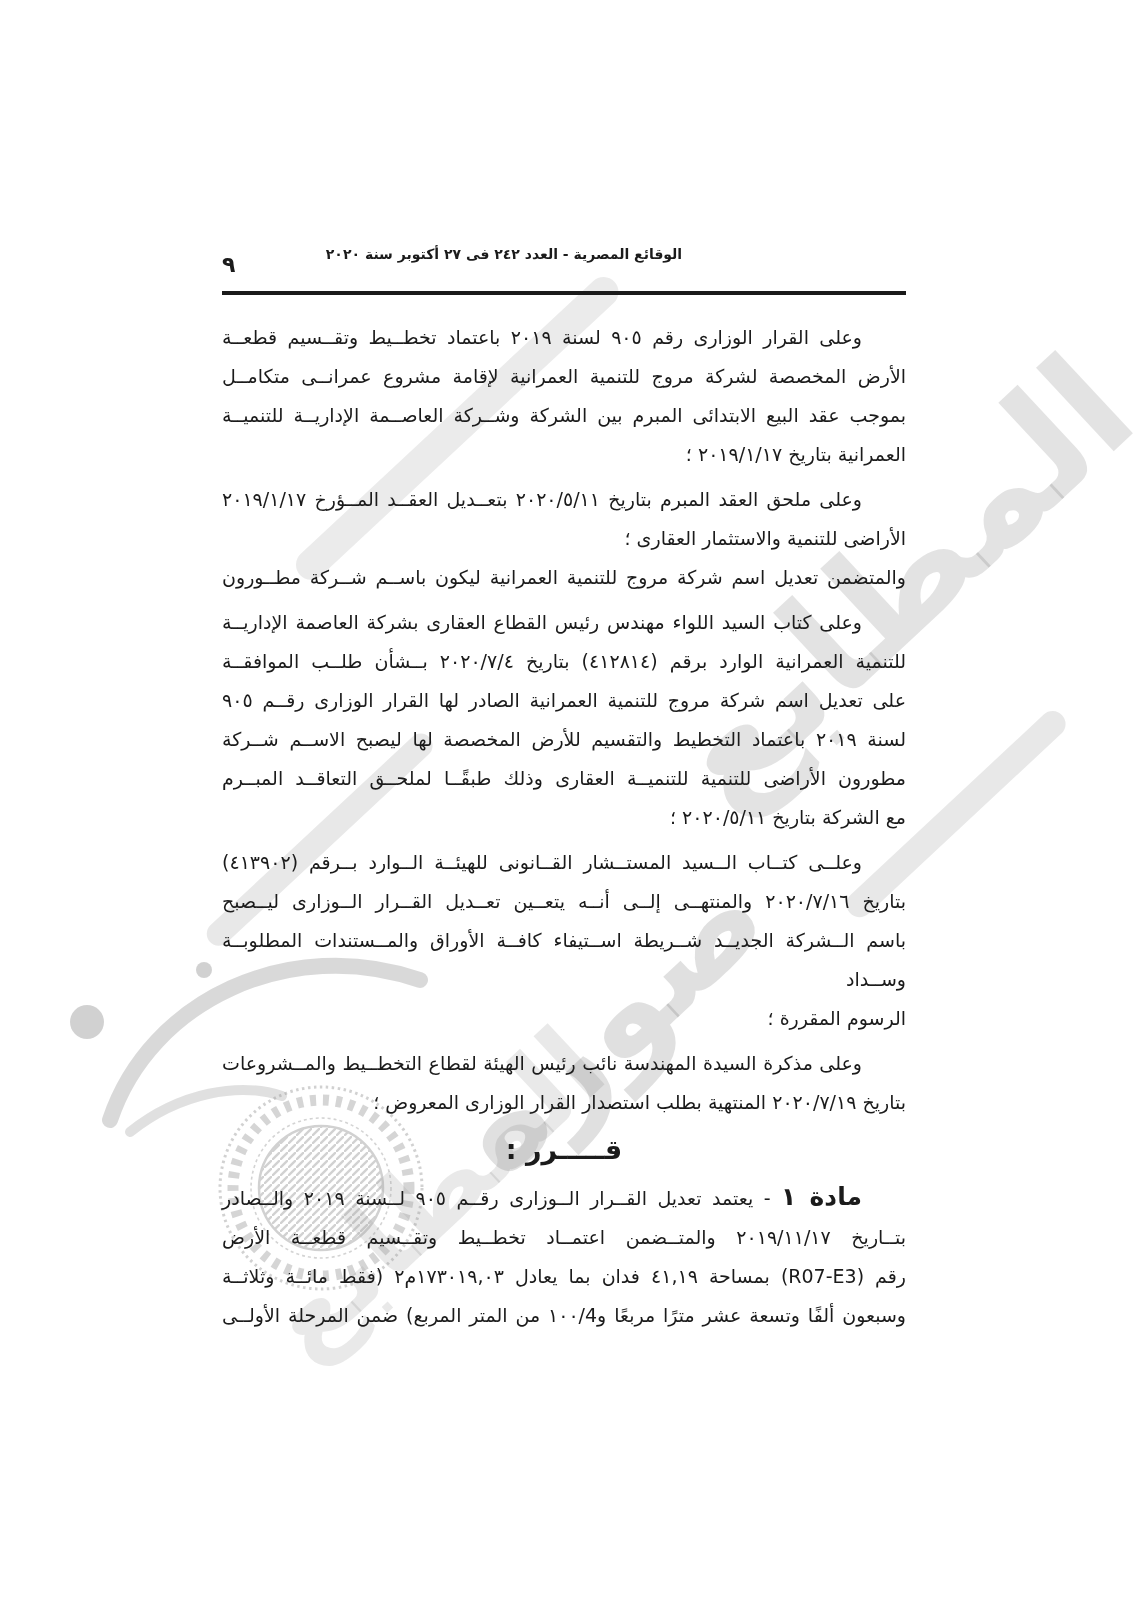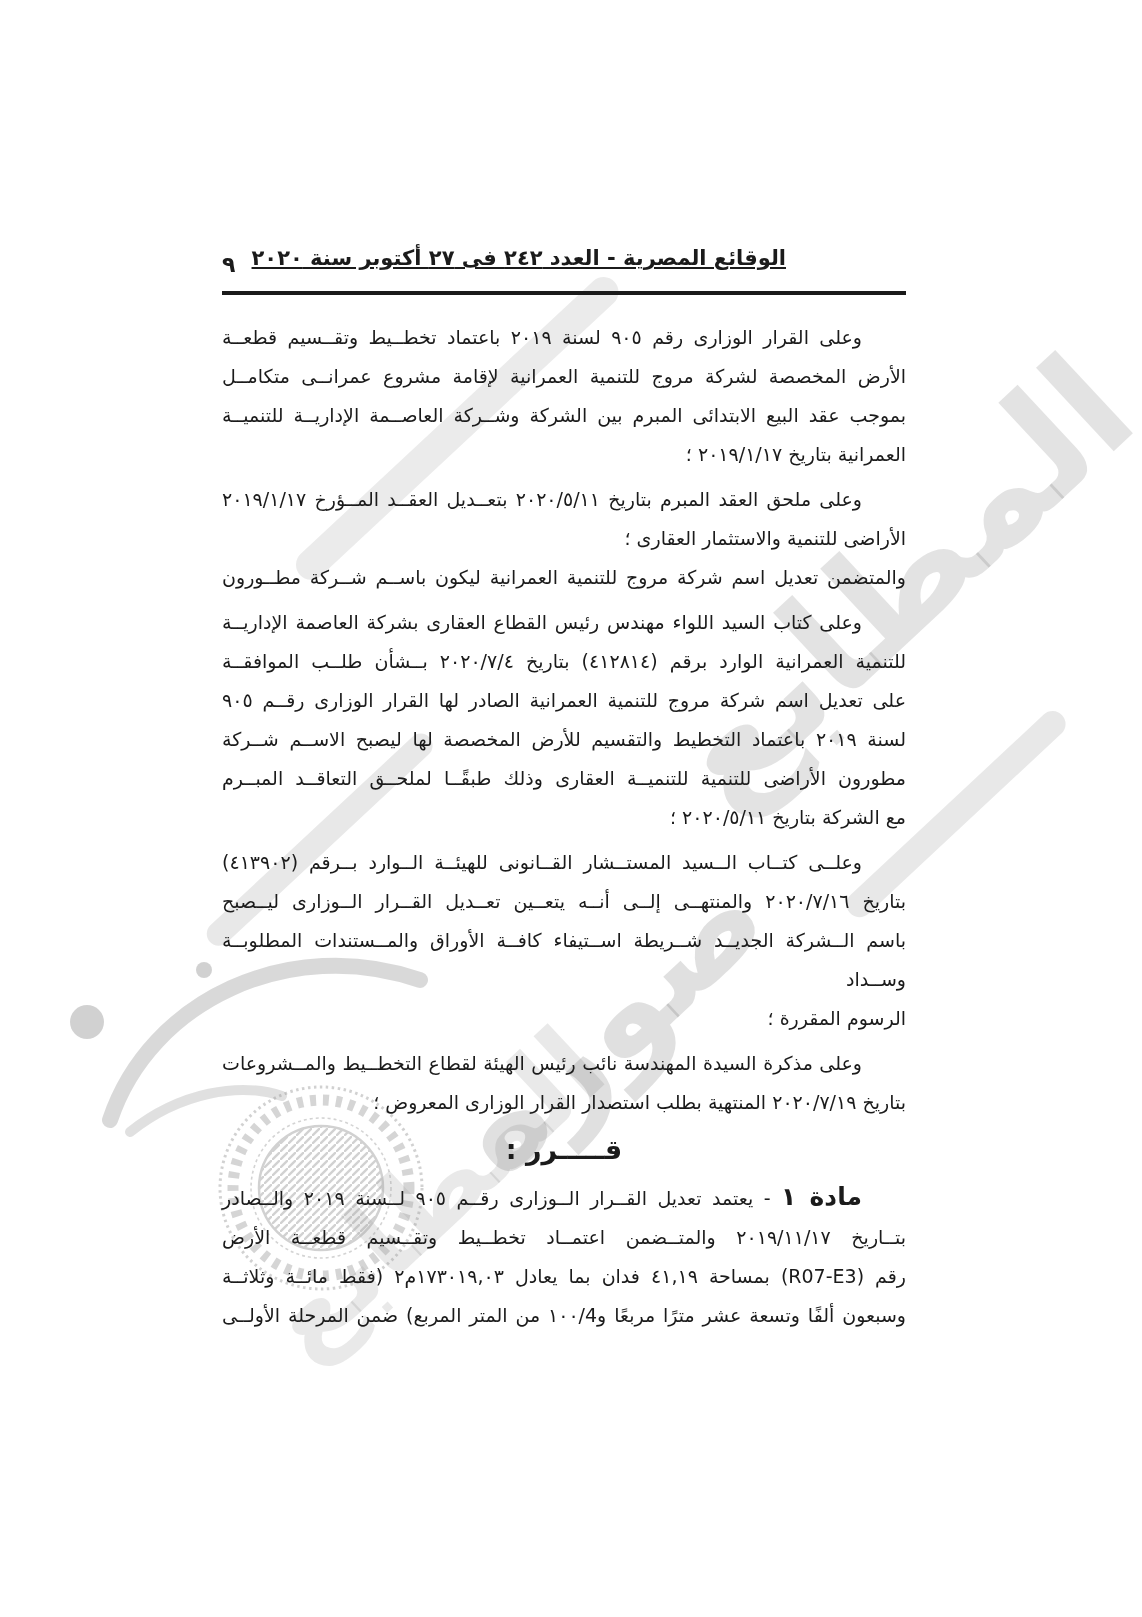--- a/index.html
+++ b/index.html
@@ -31,23 +31,23 @@
   .dot2 { left:196px; top:962px;  width:16px; height:16px; }
   .wm-svg { position:absolute; }
 
   
   .header { position:absolute; left:222px; top:246px; width:684px; height:44px; z-index:2; }
   .page-number {
     position:absolute; left:0; top:6px;
     font-size:22px; font-weight:bold;
   }
   .header-title {
-    display:block; direction:rtl; text-align:right;
+    display:block; direction:rtl; text-align:center;
     padding-right:120px;
-    font-size:21px; font-weight:bold; letter-spacing:0.2px;text-decoration:underline;
+    font-size:14px; font-weight:bold; letter-spacing:0.2px;
   }
   .rule { position:absolute; left:222px; top:291px; width:684px; height:4px; background:#1a1a1a; z-index:2; }
 
   
   .body {
     position:absolute; left:222px; top:318px; width:684px; z-index:2;
     direction:rtl; font-size:19px; line-height:39px;
   }
   .para { margin:0 0 6px 0; }
   .line { text-align:justify; text-align-last:justify; }

